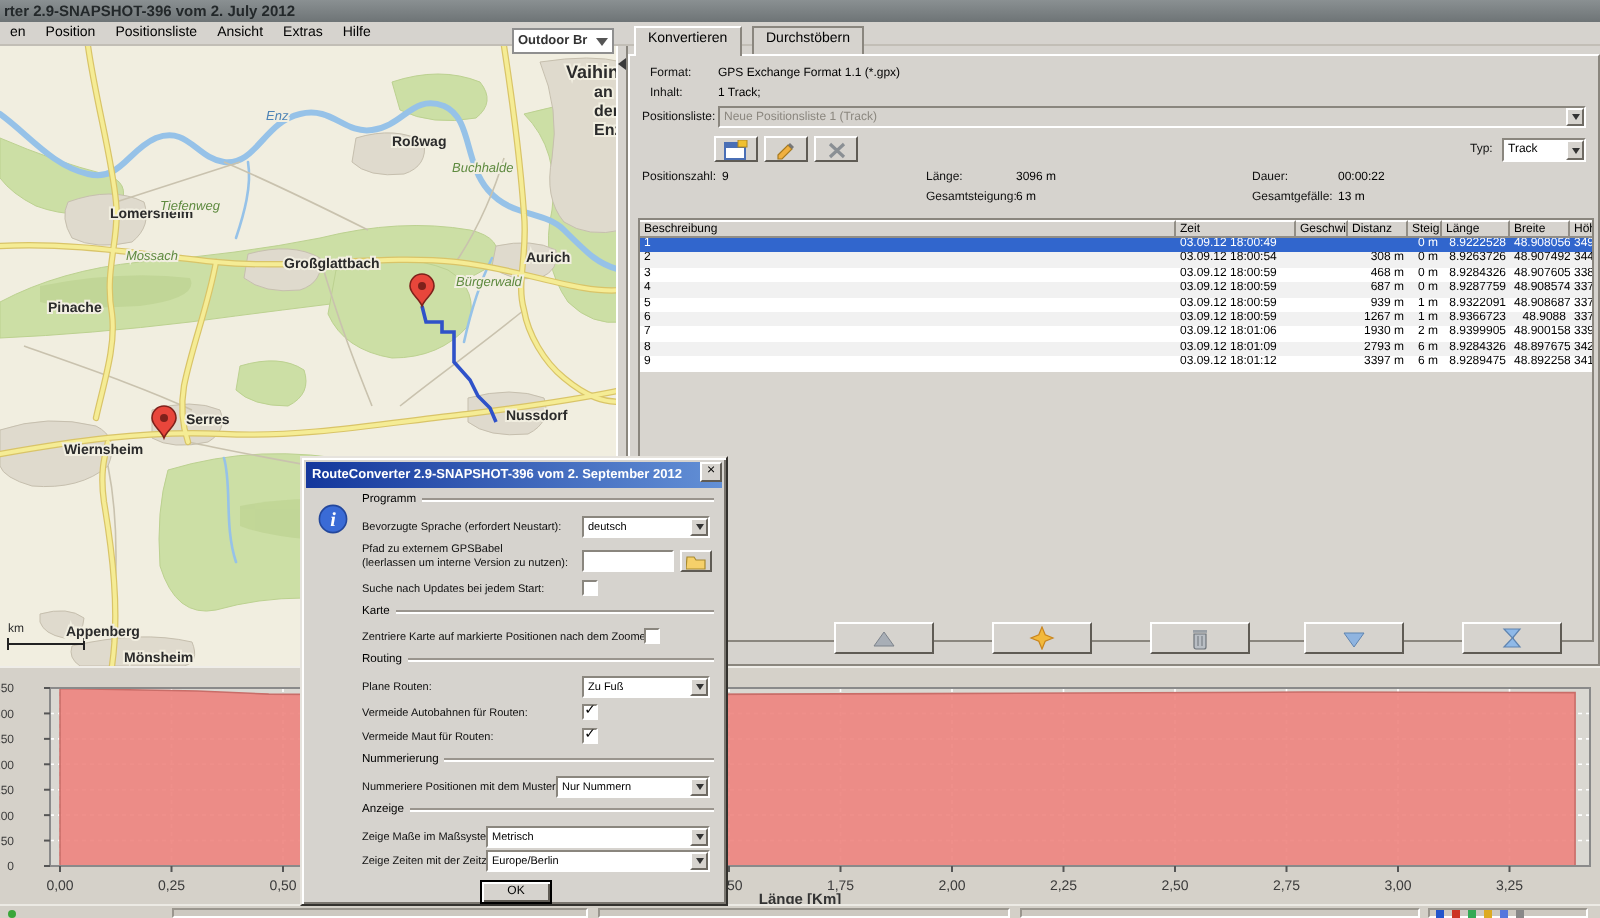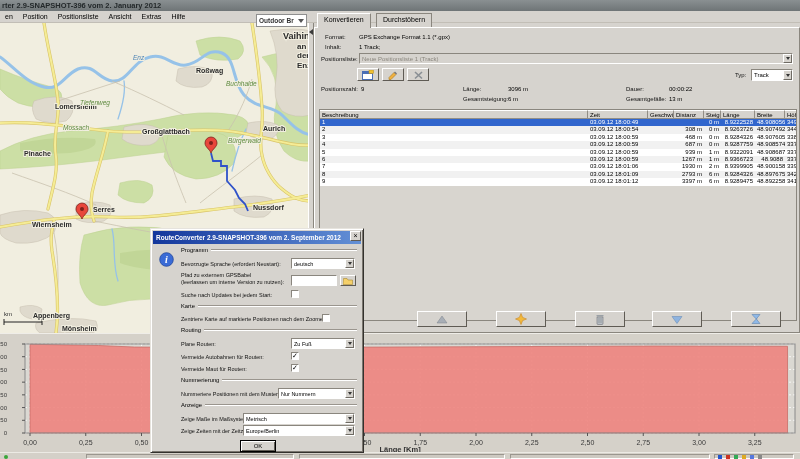--- a/index.html
+++ b/index.html
@@ -76,21 +76,21 @@
   .taskbar{position:absolute;left:0;top:452px;width:800px;height:7px;background:#d4d0c8;border-top:1px solid #eceae4;}
   .tseg{position:absolute;top:1px;height:5px;border:1px solid;border-color:#9a968e #fff #fff #9a968e;background:#cdc9c1;}
   .tdot{position:absolute;top:2px;width:4px;height:4px;}
 </style>
 </head>
 <body>
 
 <div class="window">
 
   <div class="titlebar">
-    <span>rter 2.9-SNAPSHOT-396 vom 2. January 2012</span>
+    <span>rter 2.9-SNAPSHOT-396 vom 2. July 2012</span>
   </div>
   <div class="menubar" id="menubar"><span>en</span><span>Position</span><span>Positionsliste</span><span>Ansicht</span><span>Extras</span><span>Hilfe</span></div>
 
   <div class="map">
     <svg id="map-svg" width="311" height="310" viewBox="0 0 311 310">
       <rect x="0" y="0" width="311" height="310" fill="#f1eee0"></rect>
 
       <g fill="#ccdfa5" stroke="#bcd190" stroke-width="0.5">
         <path d="M0,46 Q28,58 52,64 Q66,68 60,80 Q40,88 18,80 Q6,74 0,66 Z"></path>
         <path d="M0,128 Q30,112 70,108 Q120,104 160,96 Q200,86 235,92 Q252,96 248,108 Q230,122 190,126 Q140,132 95,138 Q45,144 0,146 Z"></path>

